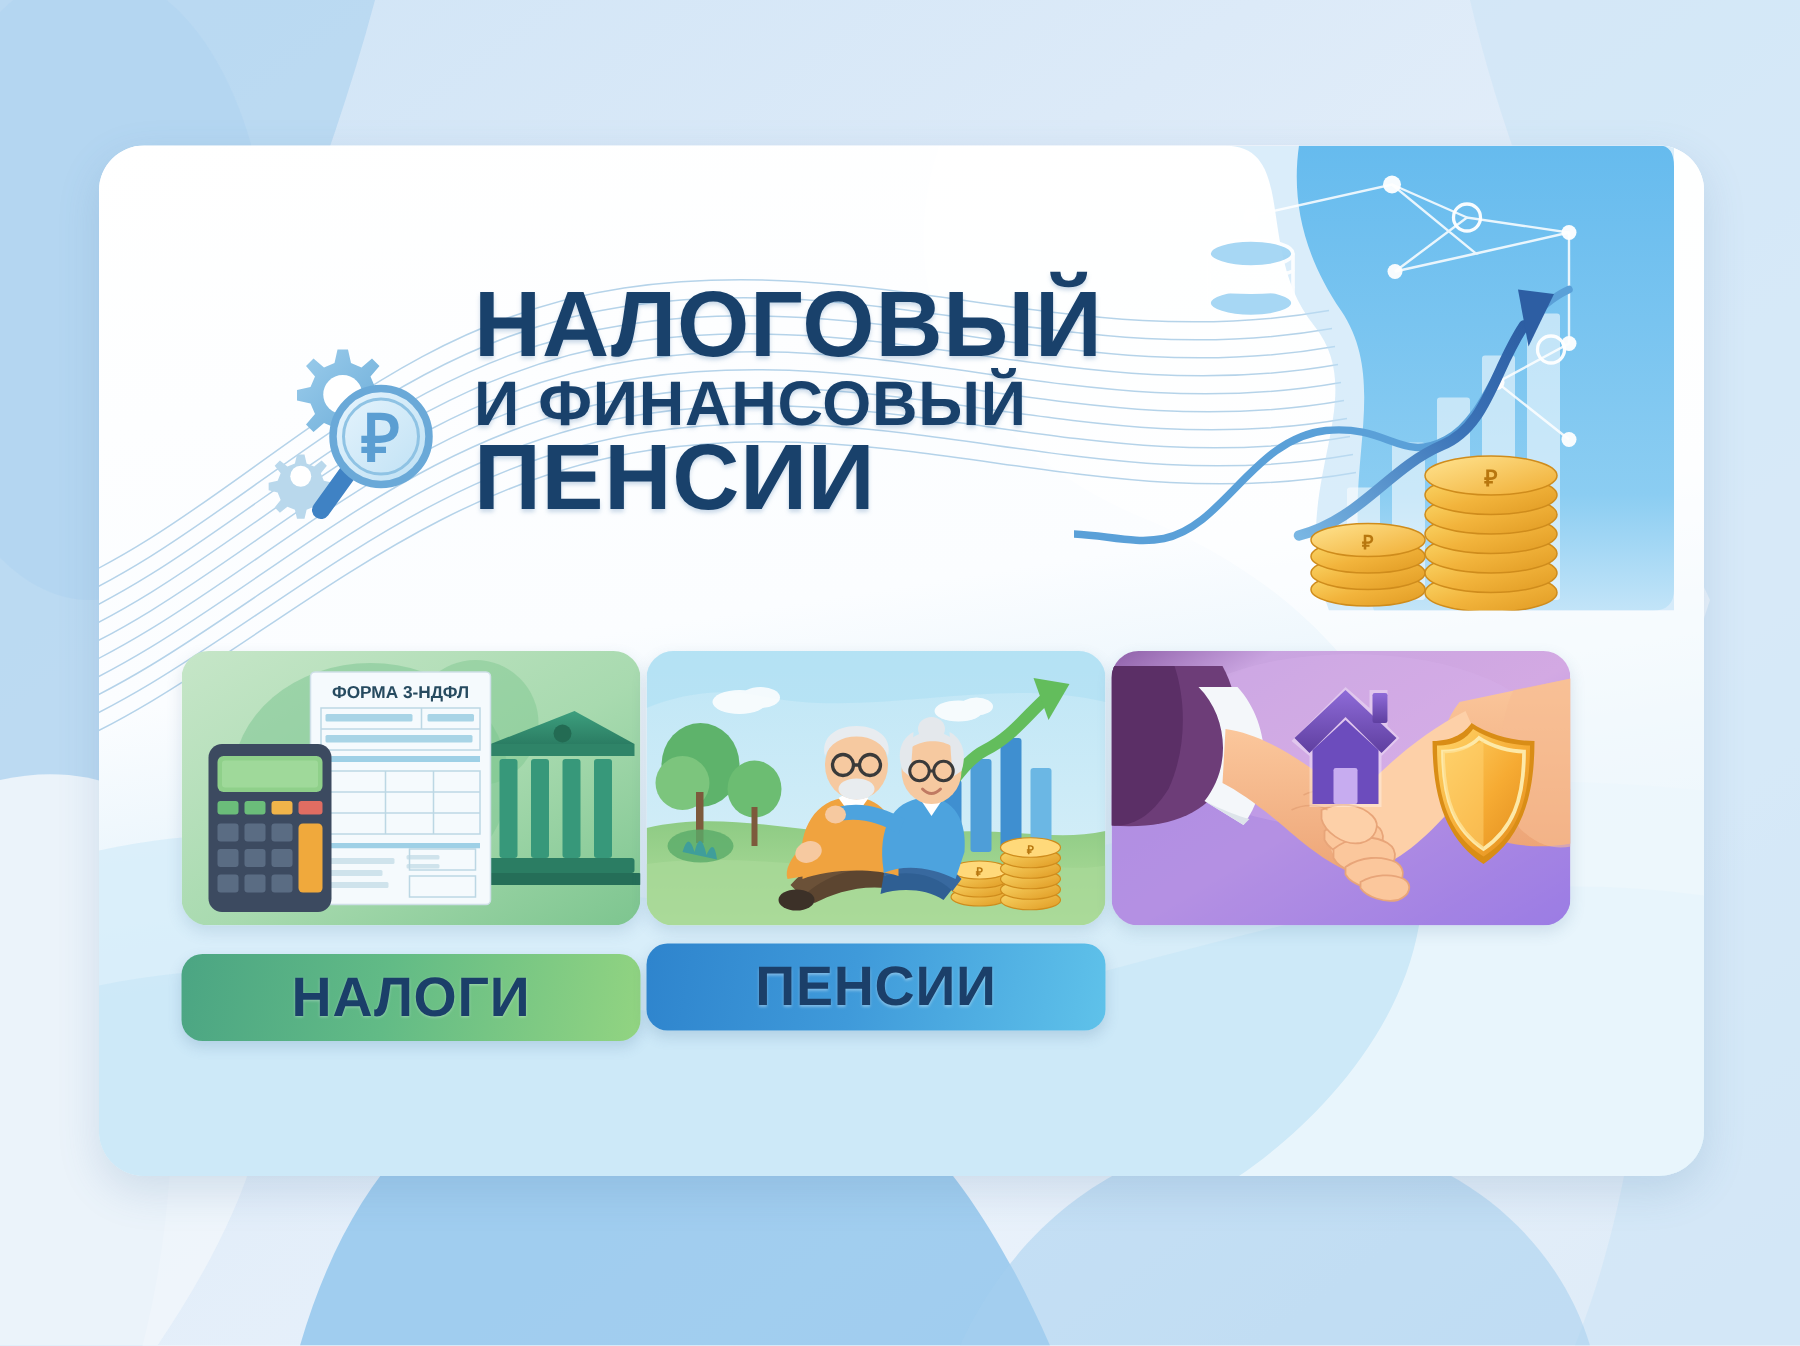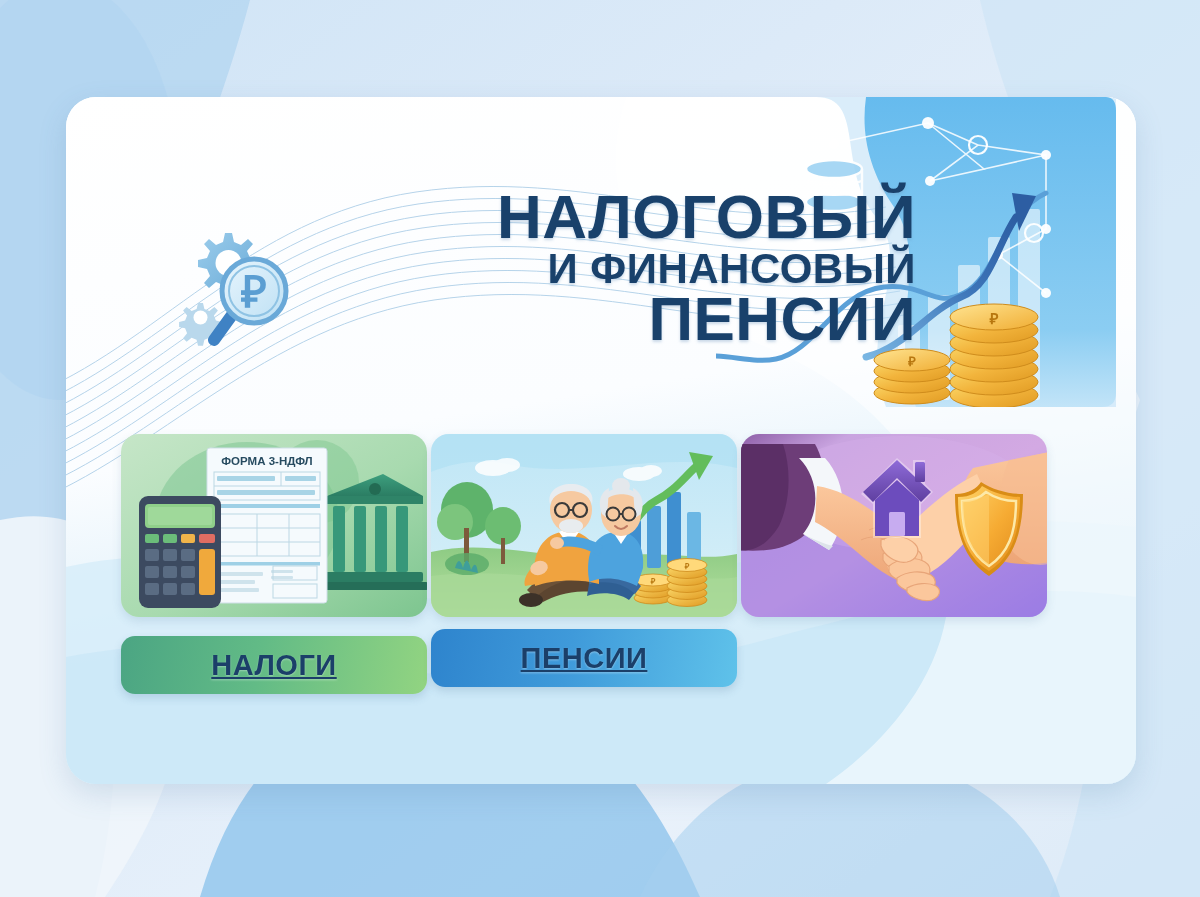--- a/index.html
+++ b/index.html
@@ -26,21 +26,21 @@
   #card-bg svg { width:100%; height:100%; display:block; }
 
   
   #header { position:absolute; left:0; top:0; width:100%; height:320px; }
 
   #logo { position:absolute; left:104px; top:118px; width:140px; height:140px; }
   #logo svg { width:100%; height:100%; display:block; }
 
   #title-block {
     position:absolute; left:250px; top:90px; width:600px;
-    text-align:right;
+    text-align:left;
   }
   .title-line {
     color:#19416b;
     font-weight:700;
     letter-spacing:.5px;
     line-height:.98;
     white-space:nowrap;
     text-shadow:0 2px 3px rgba(110,150,190,.35);
   }
   #title-l1 { font-size:62px; }
@@ -65,24 +65,23 @@
 
   .pill {
     margin-top:19px;
     width:306px; height:58px;
     border-radius:14px;
     display:flex; align-items:center; justify-content:center;
     box-shadow:0 4px 9px rgba(70,110,150,.2);
     cursor:pointer;
   }
   .pill-label {
-    color:#1b3f69; font-weight:700; font-size:29px;
+    color:#1b3f69; font-weight:700; font-size:37px;
     letter-spacing:.5px; white-space:nowrap;
     text-shadow:0 1px 2px rgba(255,255,255,.35);
-    text-decoration:underline;
   }
   #pill-taxes    { background:linear-gradient(100deg,#4ba583 0%,#62bb86 45%,#92d481 100%); }
   #pill-pensions { background:linear-gradient(100deg,#2e84cd 0%,#3f9ada 45%,#5fc2ea 100%);margin-top:12px; }
   #pill-benefits { background:linear-gradient(100deg,#9a78e0 0%,#b486e0 48%,#eda9cf 100%); }
 </style>
 </head>
 <body>
 
 <div id="bg">
   <svg viewBox="0 0 1200 897" preserveAspectRatio="none">

